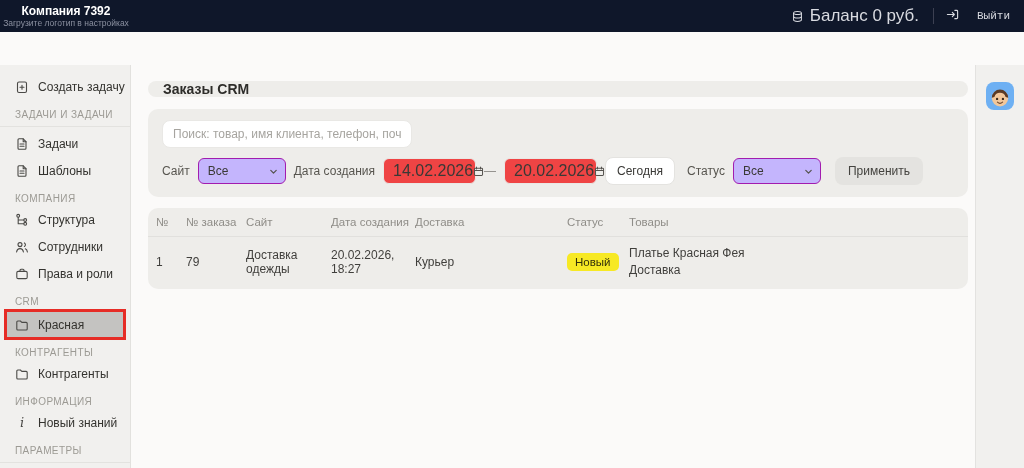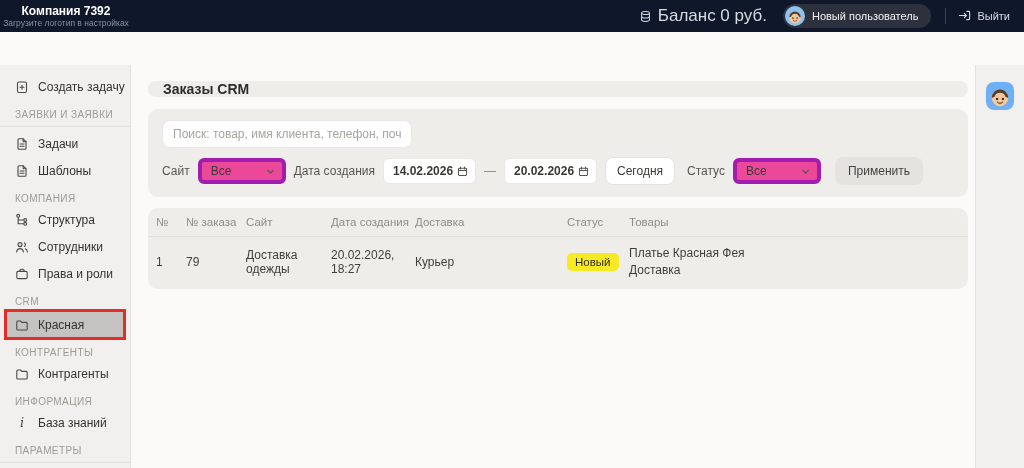--- a/index.html
+++ b/index.html
@@ -12,21 +12,21 @@
   .brand-name { color:#ffffff; font-weight:bold; font-size:12px; }
   .brand-sub { color:#8b90a0; font-size:8.5px; }
   .topbar-spacer { flex:1; }
   .balance { display:flex; align-items:center; gap:6px; color:#d9dbe1; font-size:17px; }
   .balance svg { display:block; }
   .user-pill { display:flex; align-items:center; gap:7px; background:#2d303d; border-radius:13px;
                height:24px; padding:2px 13px 2px 2px; margin-left:16px; cursor:pointer; }
   .user-avatar { width:20px; height:20px; border-radius:50%; background:#8ec3f0; overflow:hidden; flex:none; }
   .user-name { color:#f2f3f5; font-size:11px; }
   .tb-divider { width:1px; height:16px; background:#3c4052; margin:0 12px 0 14px; }
-  .logout { display:flex; align-items:center; gap:6px; color:#d9dbe1; font-size:11px; margin-right:14px; cursor:pointer; }
+  .logout { display:flex; align-items:center; gap:18px; color:#d9dbe1; font-size:11px; margin-right:14px; cursor:pointer;font-family:Liberation Mono, monospace; }
 
   
   .layout { display:flex; height:436px;margin-top:33px; }
 
   
   .sidebar { width:131px; flex:none; background:#f1f0ee; border-right:1px solid #e2e1de;
              padding-top:8px; overflow:hidden; }
   .sb-item { height:27px; display:flex; align-items:center; gap:9px; padding-left:15px;
              font-size:12px; color:#34332f; cursor:pointer; }
   .sb-item .sb-ic { width:14px; height:14px; flex:none; color:#4a4946; display:flex; align-items:center; justify-content:center; }
@@ -43,26 +43,26 @@
   .title-card { height:16px; display:flex; align-items:center; padding:0 15px; }
   .page-title { font-size:14px; font-weight:bold; color:#2e2d2a; }
 
   .filter-card { margin-top:12px; padding:11px 14px 12px 14px; }
   .search-input { width:250px; height:28px; border:1px solid #e9e8e5; border-radius:8px;
                   background:#ffffff; padding:0 10px; font-size:12px; color:#3a3936;
                   font-family:"Liberation Sans", sans-serif; outline:none; }
   .search-input::placeholder { color:#a6a49f; }
   .filter-row { display:flex; align-items:center; gap:8px; margin-top:9px; font-size:12px; color:#57554f; }
   .flabel { flex:none; }
-  .fselect { width:88px; height:26px; background:#ec4899; border:4px solid #a21caf; border-radius:6px;
+  .fselect { width:88px; height:26px; background:#c4b5fd; border:1px solid #a21caf; border-radius:6px;
              display:flex; align-items:center; justify-content:space-between; padding:0 7px 0 9px;
              font-size:12px; color:#3a3936; cursor:pointer; }
-  .fdate { width:93px; height:26px; background:#ffffff; border:1px solid #e9e8e5; border-radius:6px;
+  .fdate { width:93px; height:26px; background:#ef4444; border:1px solid #e9e8e5; border-radius:6px;
            display:flex; align-items:center; justify-content:space-between; padding:0 7px 0 9px;
-           font-size:12px; color:#3a3936; cursor:pointer;font-weight:bold; }
+           font-size:16px; color:#3a3936; cursor:pointer; }
   .dash { color:#8a8883; }
   .btn-white { height:28px; background:#ffffff; border:1px solid #e4e3e0; border-radius:8px;
                padding:0 11px; font-size:12px; color:#3a3936; display:flex; align-items:center; cursor:pointer;
                font-family:"Liberation Sans", sans-serif; }
   .btn-gray { height:28px; background:#e4e3e0; border:none; border-radius:8px; margin-left:6px;
               padding:0 13px; font-size:12px; color:#44433f; display:flex; align-items:center; cursor:pointer;
               font-family:"Liberation Sans", sans-serif; }
   .chev { color:#55534f; display:flex; }
   .cal { color:#55534f; display:flex; }
 
@@ -94,32 +94,20 @@
     <span>
       <svg width="13" height="13" viewBox="0 0 14 14" fill="none" stroke="#d9dbe1" stroke-width="1.1">
         <ellipse cx="7" cy="3.2" rx="4.2" ry="1.7"></ellipse>
         <path d="M2.8 3.2v7.4c0 .95 1.88 1.7 4.2 1.7s4.2-.75 4.2-1.7V3.2"></path>
         <path d="M2.8 7c0 .95 1.88 1.7 4.2 1.7s4.2-.75 4.2-1.7"></path>
       </svg>
     </span>
     <span>Баланс 0 руб.</span>
   </div>
 
-  <div class="user-pill">
-    <span class="user-avatar">
-      <svg width="20" height="20" viewBox="0 0 24 24">
-        <circle cx="12" cy="14" r="7" fill="#f2c79b"></circle>
-        <path d="M5 13.5a7 7 0 0 1 14 0l-2.2-.6a5 5 0 0 0-9.6 0z" fill="#5b3b26"></path>
-        <circle cx="9.5" cy="14.5" r="1" fill="#3a2a1e"></circle>
-        <circle cx="14.5" cy="14.5" r="1" fill="#3a2a1e"></circle>
-        <path d="M9.8 17.3c1.3 1.2 3.1 1.2 4.4 0" stroke="#6e4a32" stroke-width="1" fill="none" stroke-linecap="round"></path>
-      </svg>
-    </span>
-    <span class="user-name">Новый пользователь</span>
-  </div>
 
   <div class="tb-divider"></div>
 
   <div class="logout">
     <span>
       <svg width="13" height="13" viewBox="0 0 14 14" fill="none" stroke="#d9dbe1" stroke-width="1.2" stroke-linecap="round" stroke-linejoin="round">
         <path d="M9.5 2.5h2a1 1 0 0 1 1 1v7a1 1 0 0 1-1 1h-2"></path>
         <path d="M1.5 7h7.5M6.8 4.8 9 7l-2.2 2.2"></path>
       </svg>
     </span>
@@ -134,21 +122,21 @@
     <div class="sb-item">
       <span class="sb-ic">
         <svg width="14" height="14" viewBox="0 0 14 14" fill="none" stroke="currentColor" stroke-width="1.1" stroke-linecap="round" stroke-linejoin="round">
           <rect x="2.5" y="2" width="9" height="10.5" rx="1.5"></rect>
           <path d="M7 5.2v4M5 7.2h4"></path>
         </svg>
       </span>
       <span>Создать задачу</span>
     </div>
 
-    <div class="sb-section">ЗАЯВКИ И ЗАЯВКИ</div>
+    <div class="sb-section">ЗАДАЧИ И ЗАДАЧИ</div>
     <div class="sb-divider"></div>
 
     <div class="sb-item">
       <span class="sb-ic">
         <svg width="14" height="14" viewBox="0 0 14 14" fill="none" stroke="currentColor" stroke-width="1.1" stroke-linecap="round" stroke-linejoin="round">
           <path d="M3 2.8a1 1 0 0 1 1-1h4.2L11 4.6v6.6a1 1 0 0 1-1 1H4a1 1 0 0 1-1-1z"></path>
           <path d="M8.2 1.9v2.8H11M5 7h4M5 9.2h4"></path>
         </svg>
       </span>
       <span>Задачи</span>
@@ -220,21 +208,21 @@
       </span>
       <span>Контрагенты</span>
     </div>
 
     <div class="sb-section">ИНФОРМАЦИЯ</div>
 
     <div class="sb-item">
       <span class="sb-ic">
           <span class="sb-info-i">i</span>
         </span>
-      <span>База знаний</span>
+      <span>Новый знаний</span>
     </div>
 
     <div class="sb-section">ПАРАМЕТРЫ</div>
     <div class="sb-divider"></div>
 
     <div class="sb-item">
       <span class="sb-ic">
         <svg width="14" height="14" viewBox="0 0 14 14" fill="none" stroke="currentColor" stroke-width="1.1" stroke-linecap="round" stroke-linejoin="round">
           <rect x="1.8" y="3.4" width="10.4" height="8" rx="1.4"></rect>
           <path d="M1.8 5.8h10.4M9 8.8h1.6"></path>

